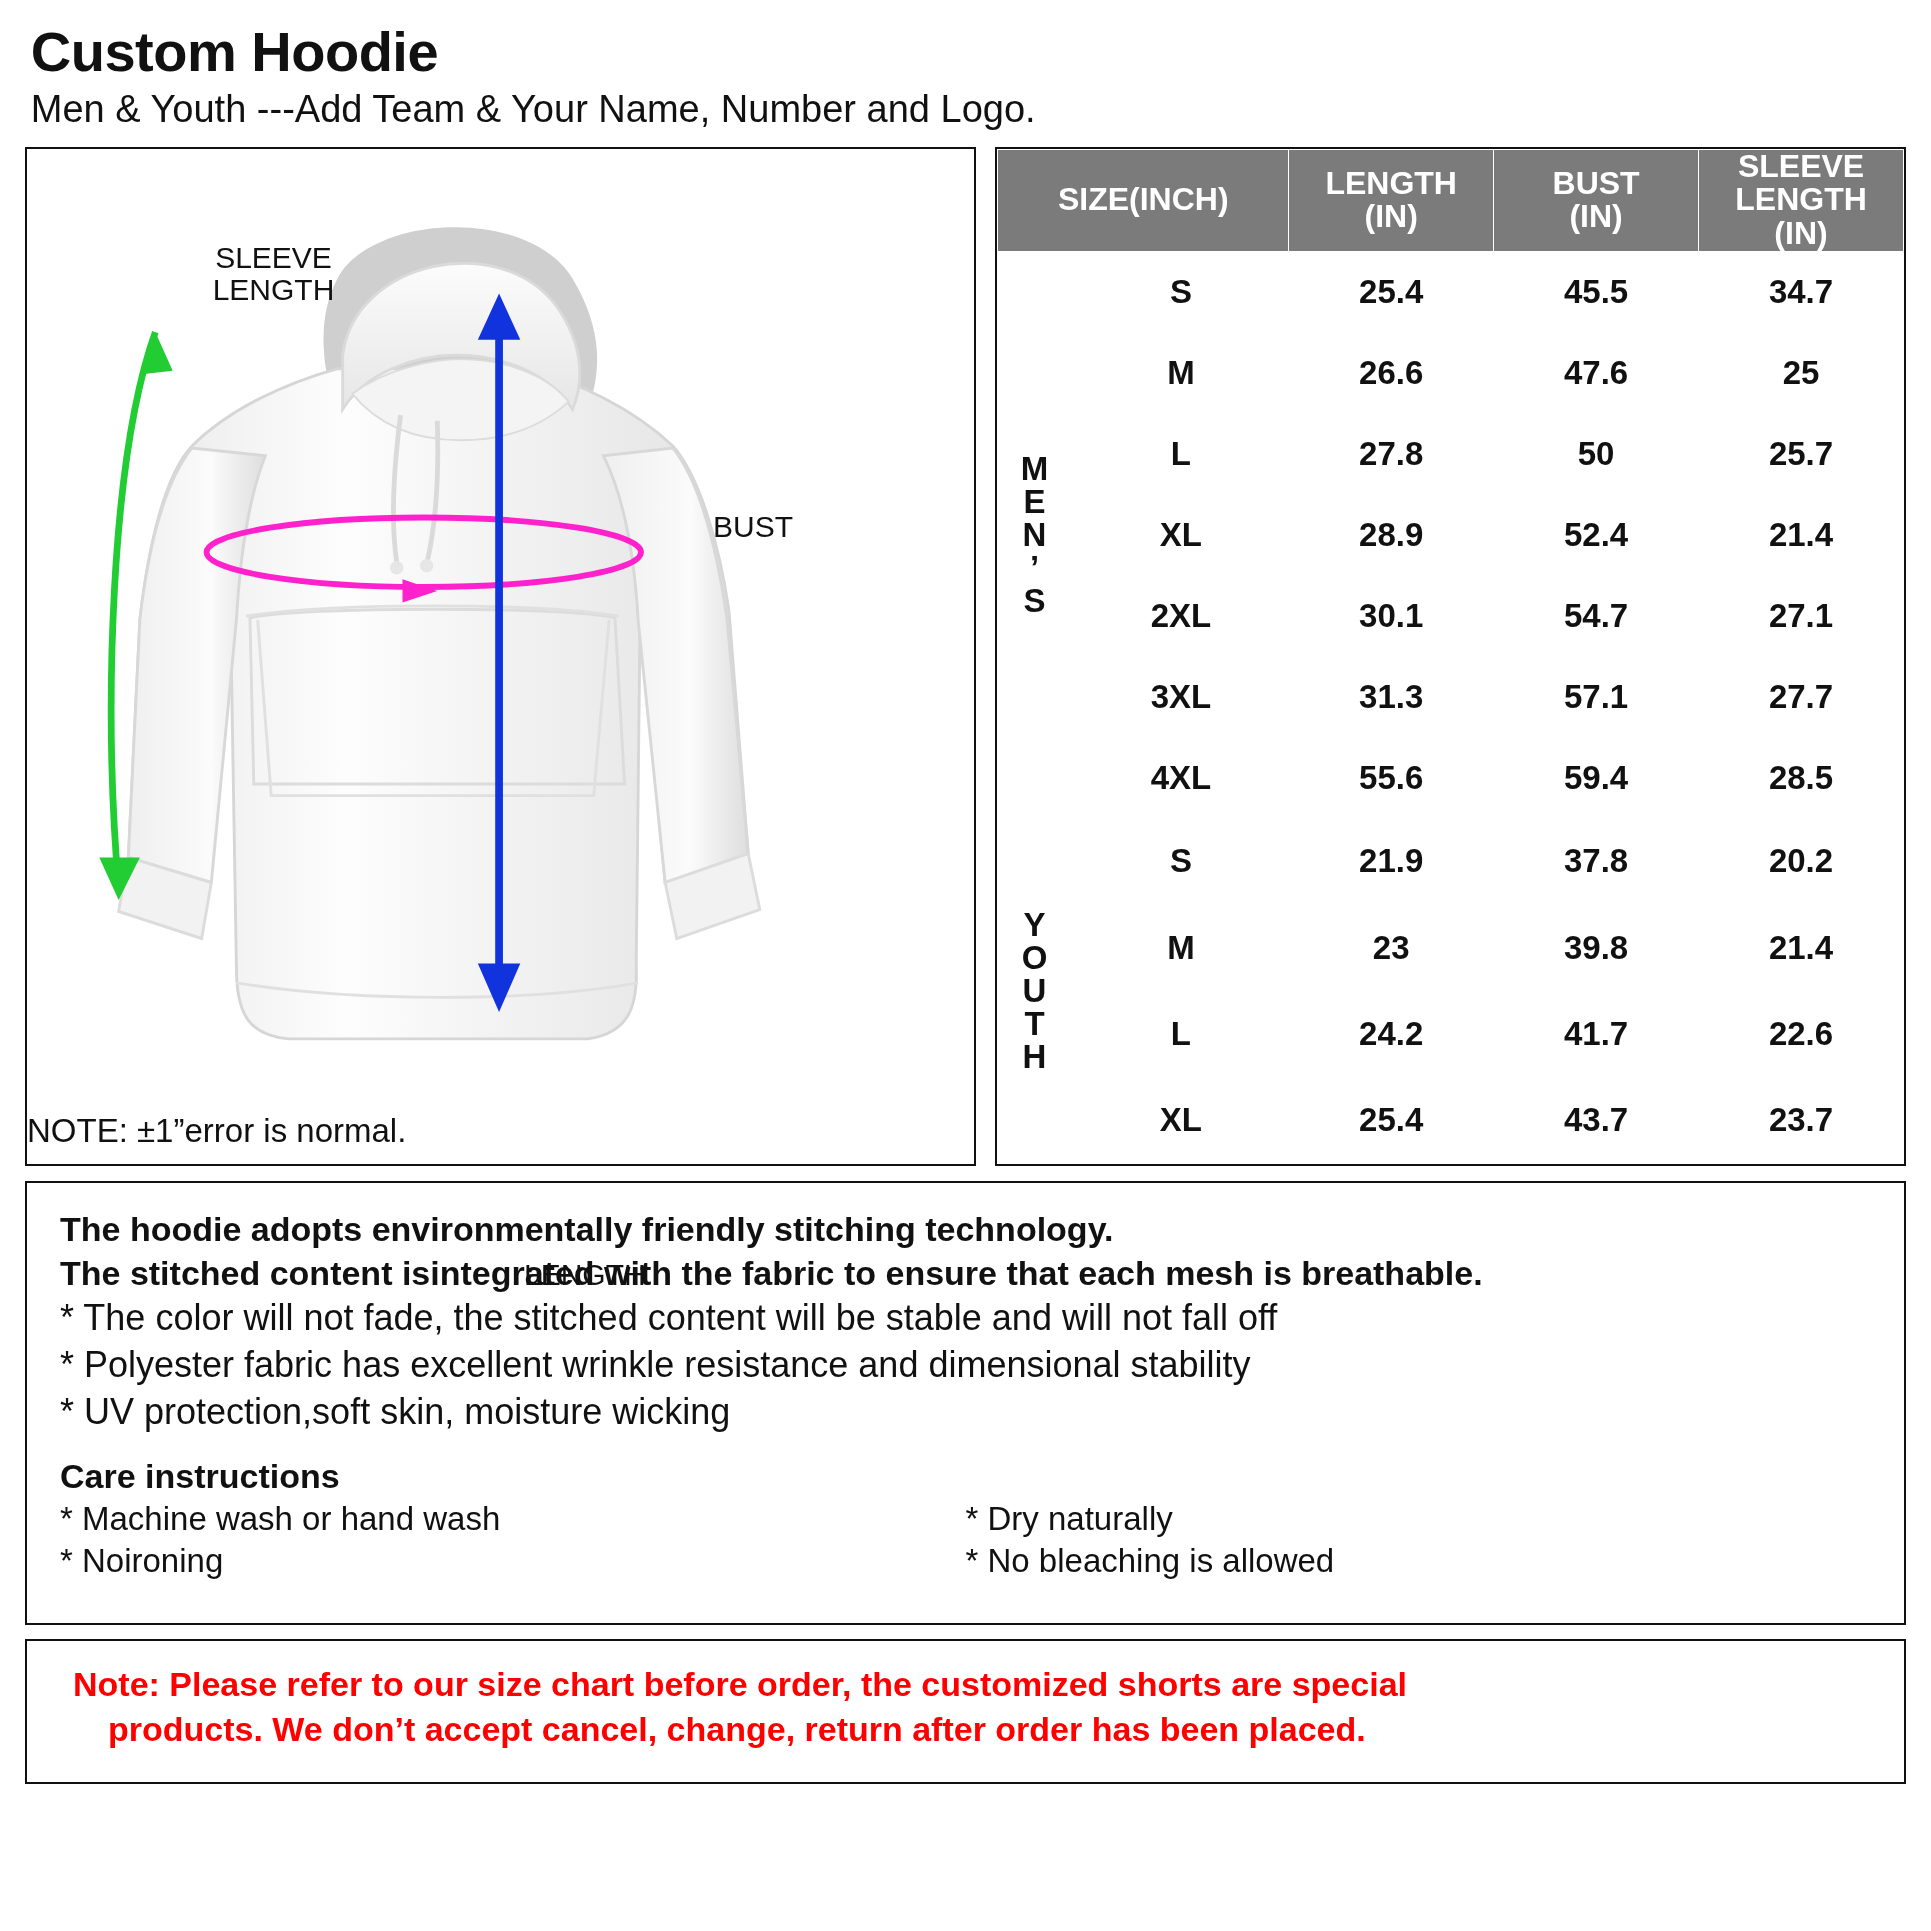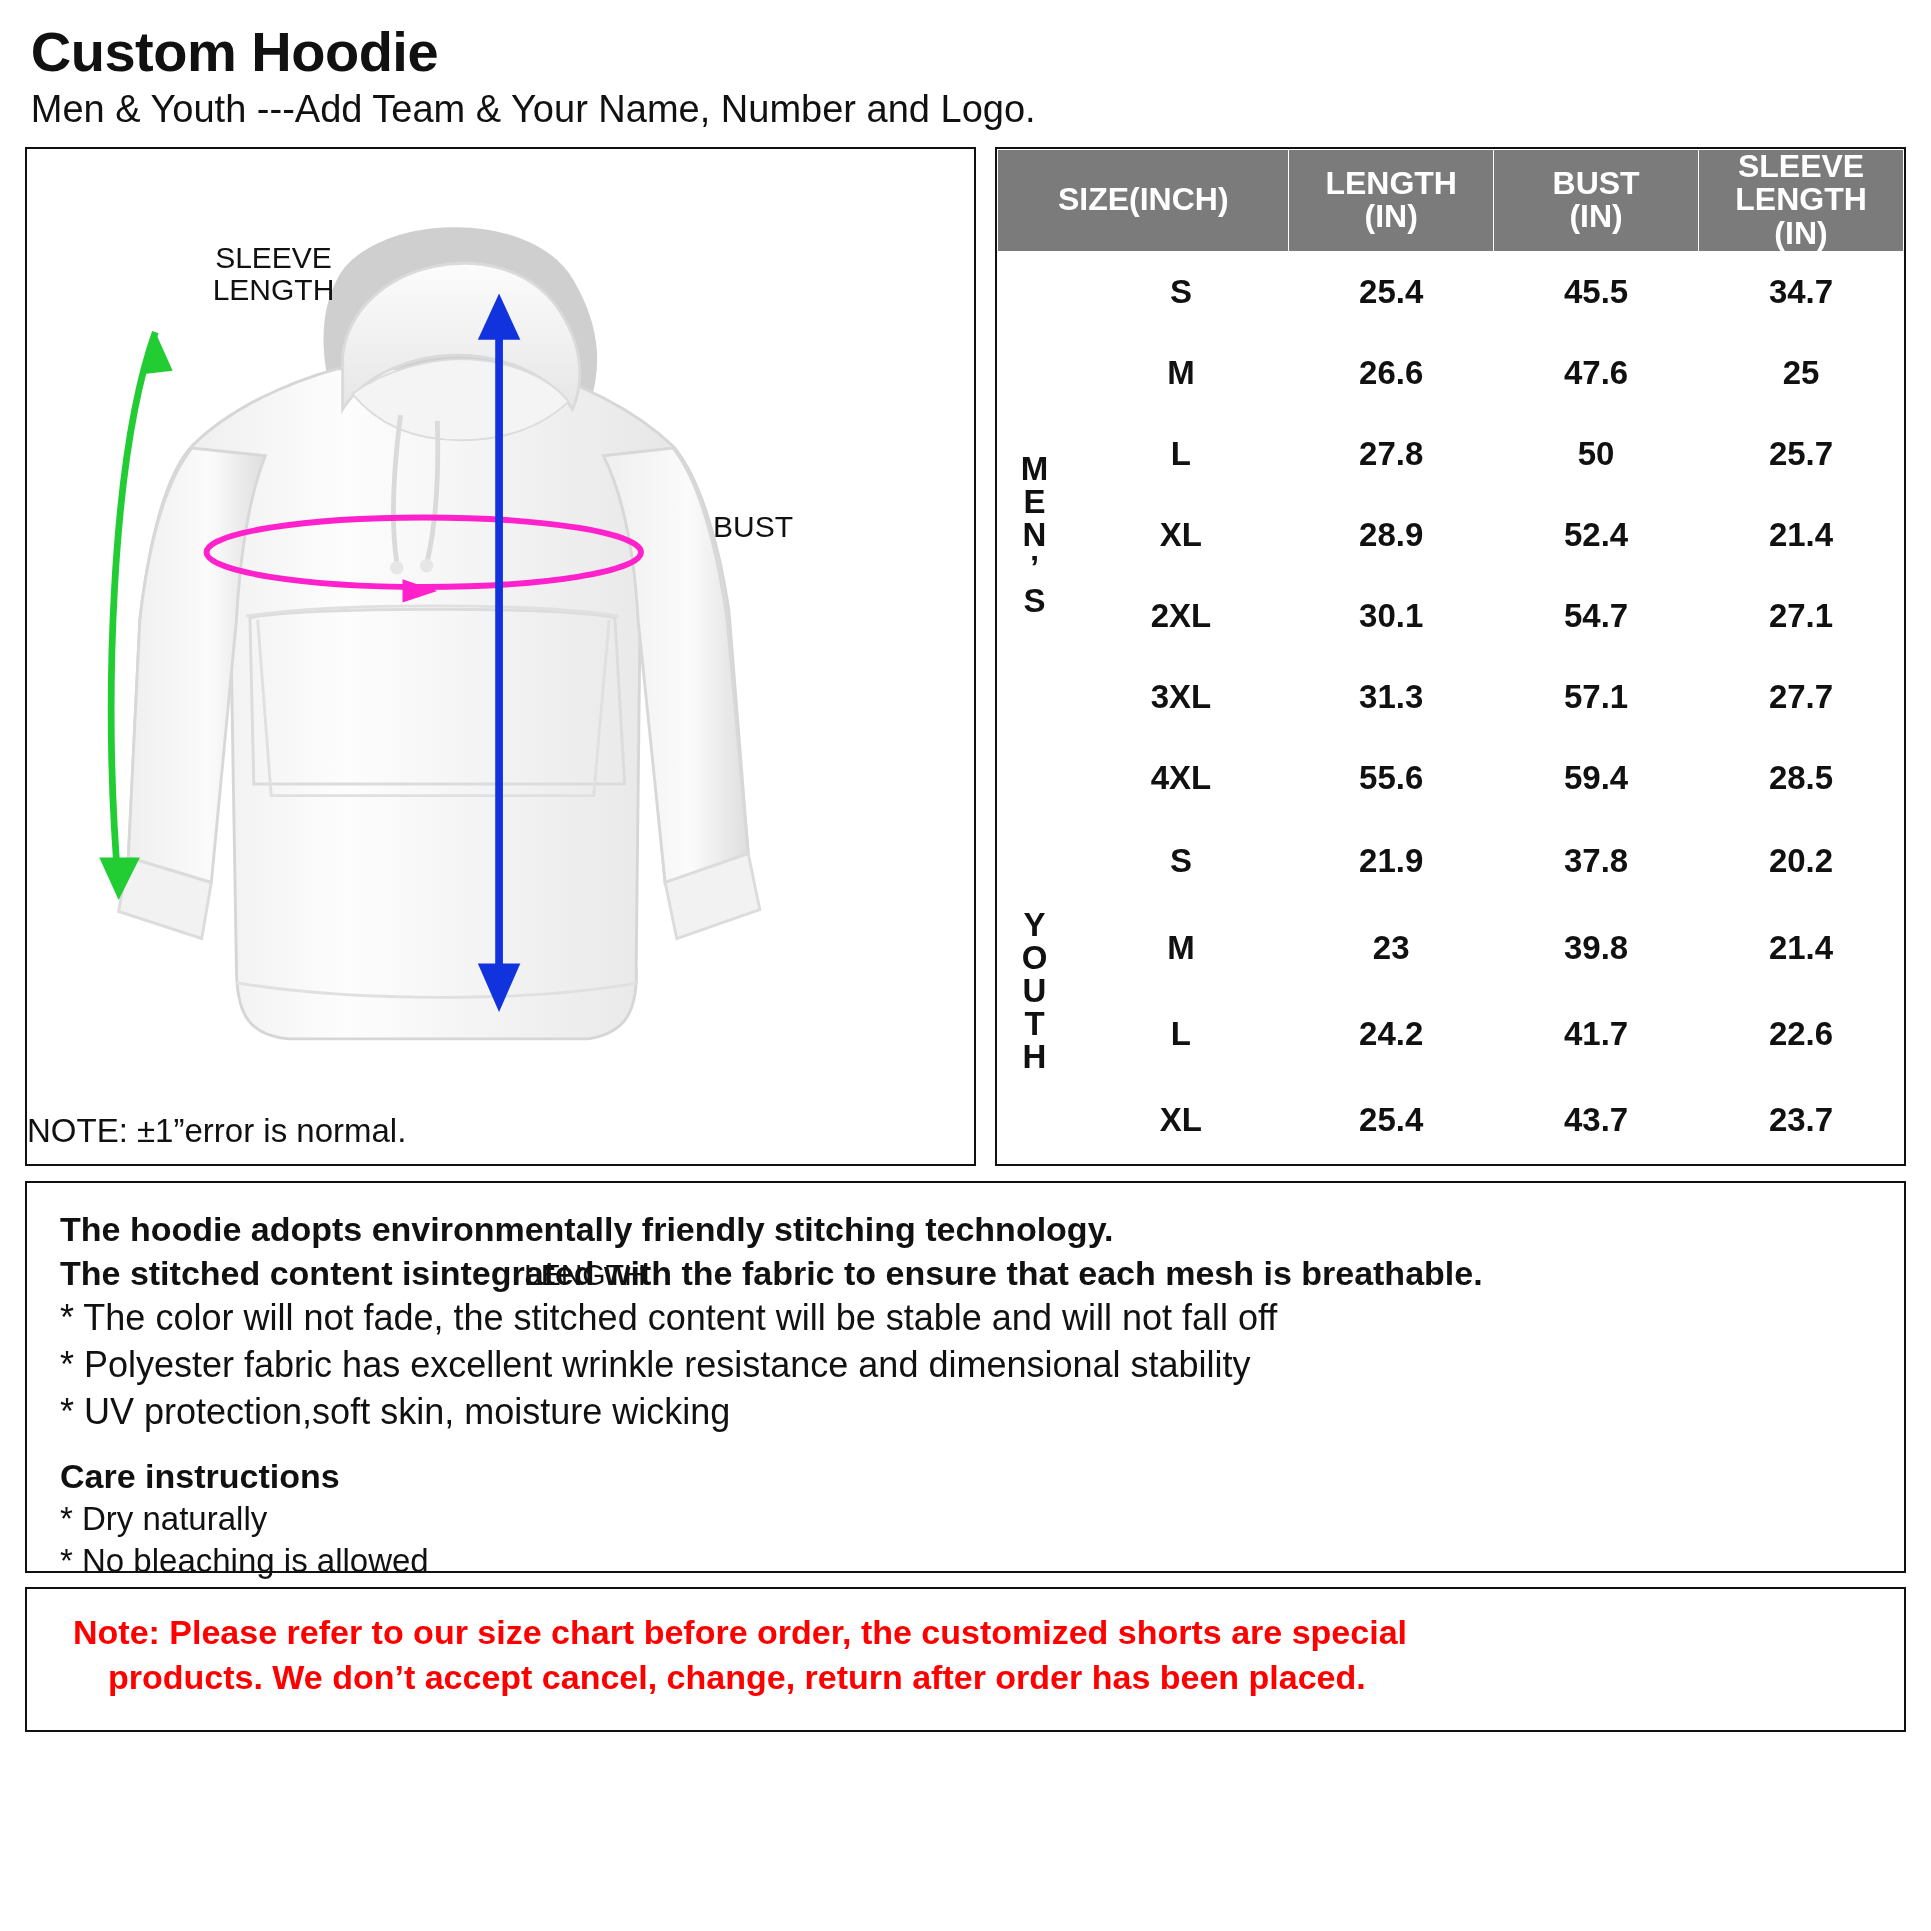--- a/index.html
+++ b/index.html
@@ -130,21 +130,21 @@
   col.c-len   { width: 174px; }
   col.c-bust  { width: 174px; }
   col.c-sleeve{ width: 174px; }
 
   
   .desc-box {
     margin-top: 15.4px;
     border: 2.9px solid #111;
     box-sizing: border-box;
     padding: 25px 33px 29px 33px;
-    height: 392px;
+    height: 444px;
   }
   .desc-strong {
     font-size: 34px;
     font-weight: bold;
     line-height: 1.28;
     color: #111;
   }
   .desc-line {
     font-size: 36px;
     line-height: 1.30;
@@ -396,20 +396,24 @@
   <div class="desc-box">
     <div class="desc-strong">The hoodie adopts environmentally friendly stitching technology.</div>
     <div class="desc-strong">The stitched content isintegrated with the fabric to ensure that each mesh is breathable.</div>
     <div class="desc-line">* The color will not fade, the stitched content will be stable and will not fall off</div>
     <div class="desc-line">* Polyester fabric has excellent wrinkle resistance and dimensional stability</div>
     <div class="desc-line">* UV protection,soft skin, moisture wicking</div>
 
     <div class="care-title">Care instructions</div>
     <div class="care-grid">
       <div class="care-col">
+        <div class="desc-line">* Machine wash or hand wash</div>
+        <div class="desc-line">* Noironing</div>
+      </div>
+      <div class="care-col">
         <div class="desc-line">* Dry naturally</div>
         <div class="desc-line">* No bleaching is allowed</div>
       </div>
     </div>
   </div>
 
   <div class="note-box">
     <div class="note-text">
       <span>Note: Please refer to our size chart before order, the customized shorts are special</span>
       <span class="ind">products. We don’t accept cancel, change, return after order has been placed.</span>

